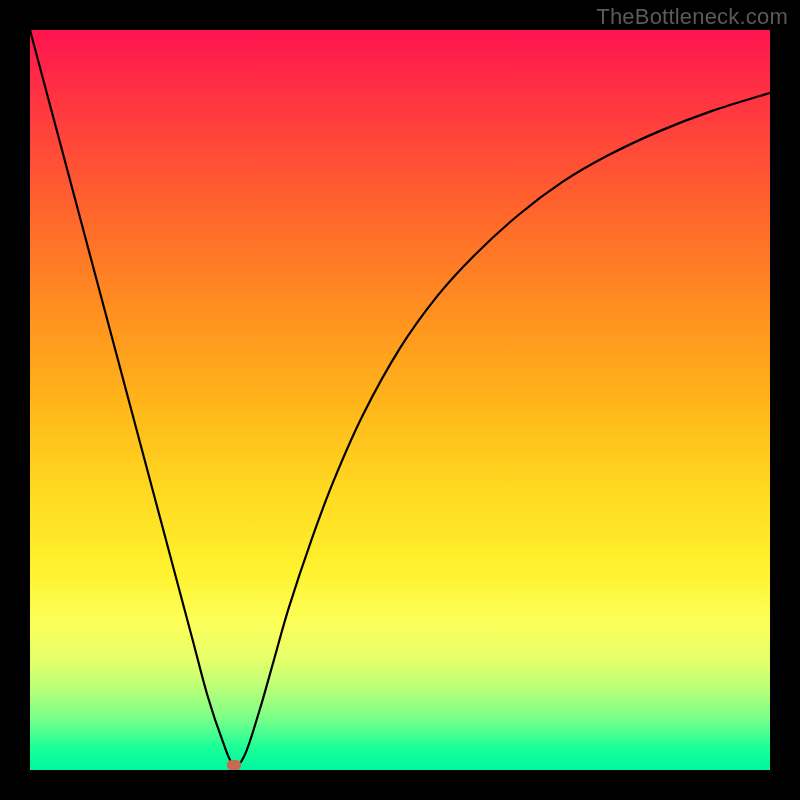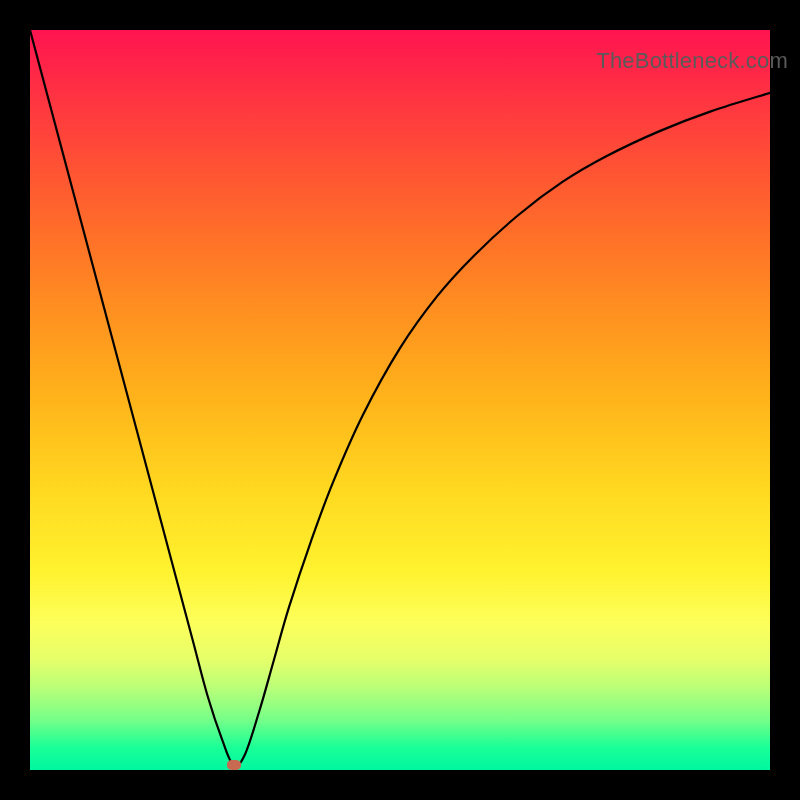--- a/index.html
+++ b/index.html
@@ -19,21 +19,20 @@
   }
   .watermark {
     position: absolute;
     top: 4px;
     right: 12px;
     color: #5a5a5a;
     font-size: 22px;
     font-weight: 400;
     letter-spacing: 0.2px;
     z-index: 10;
-    margin-top: 44px;
   }
   .plot-area {
     position: absolute;
     left: 30px;
     top: 30px;
     width: 740px;
     height: 740px;
     background: linear-gradient(to bottom,
       #ff1450 0%,
       #ff3d3d 12%,

